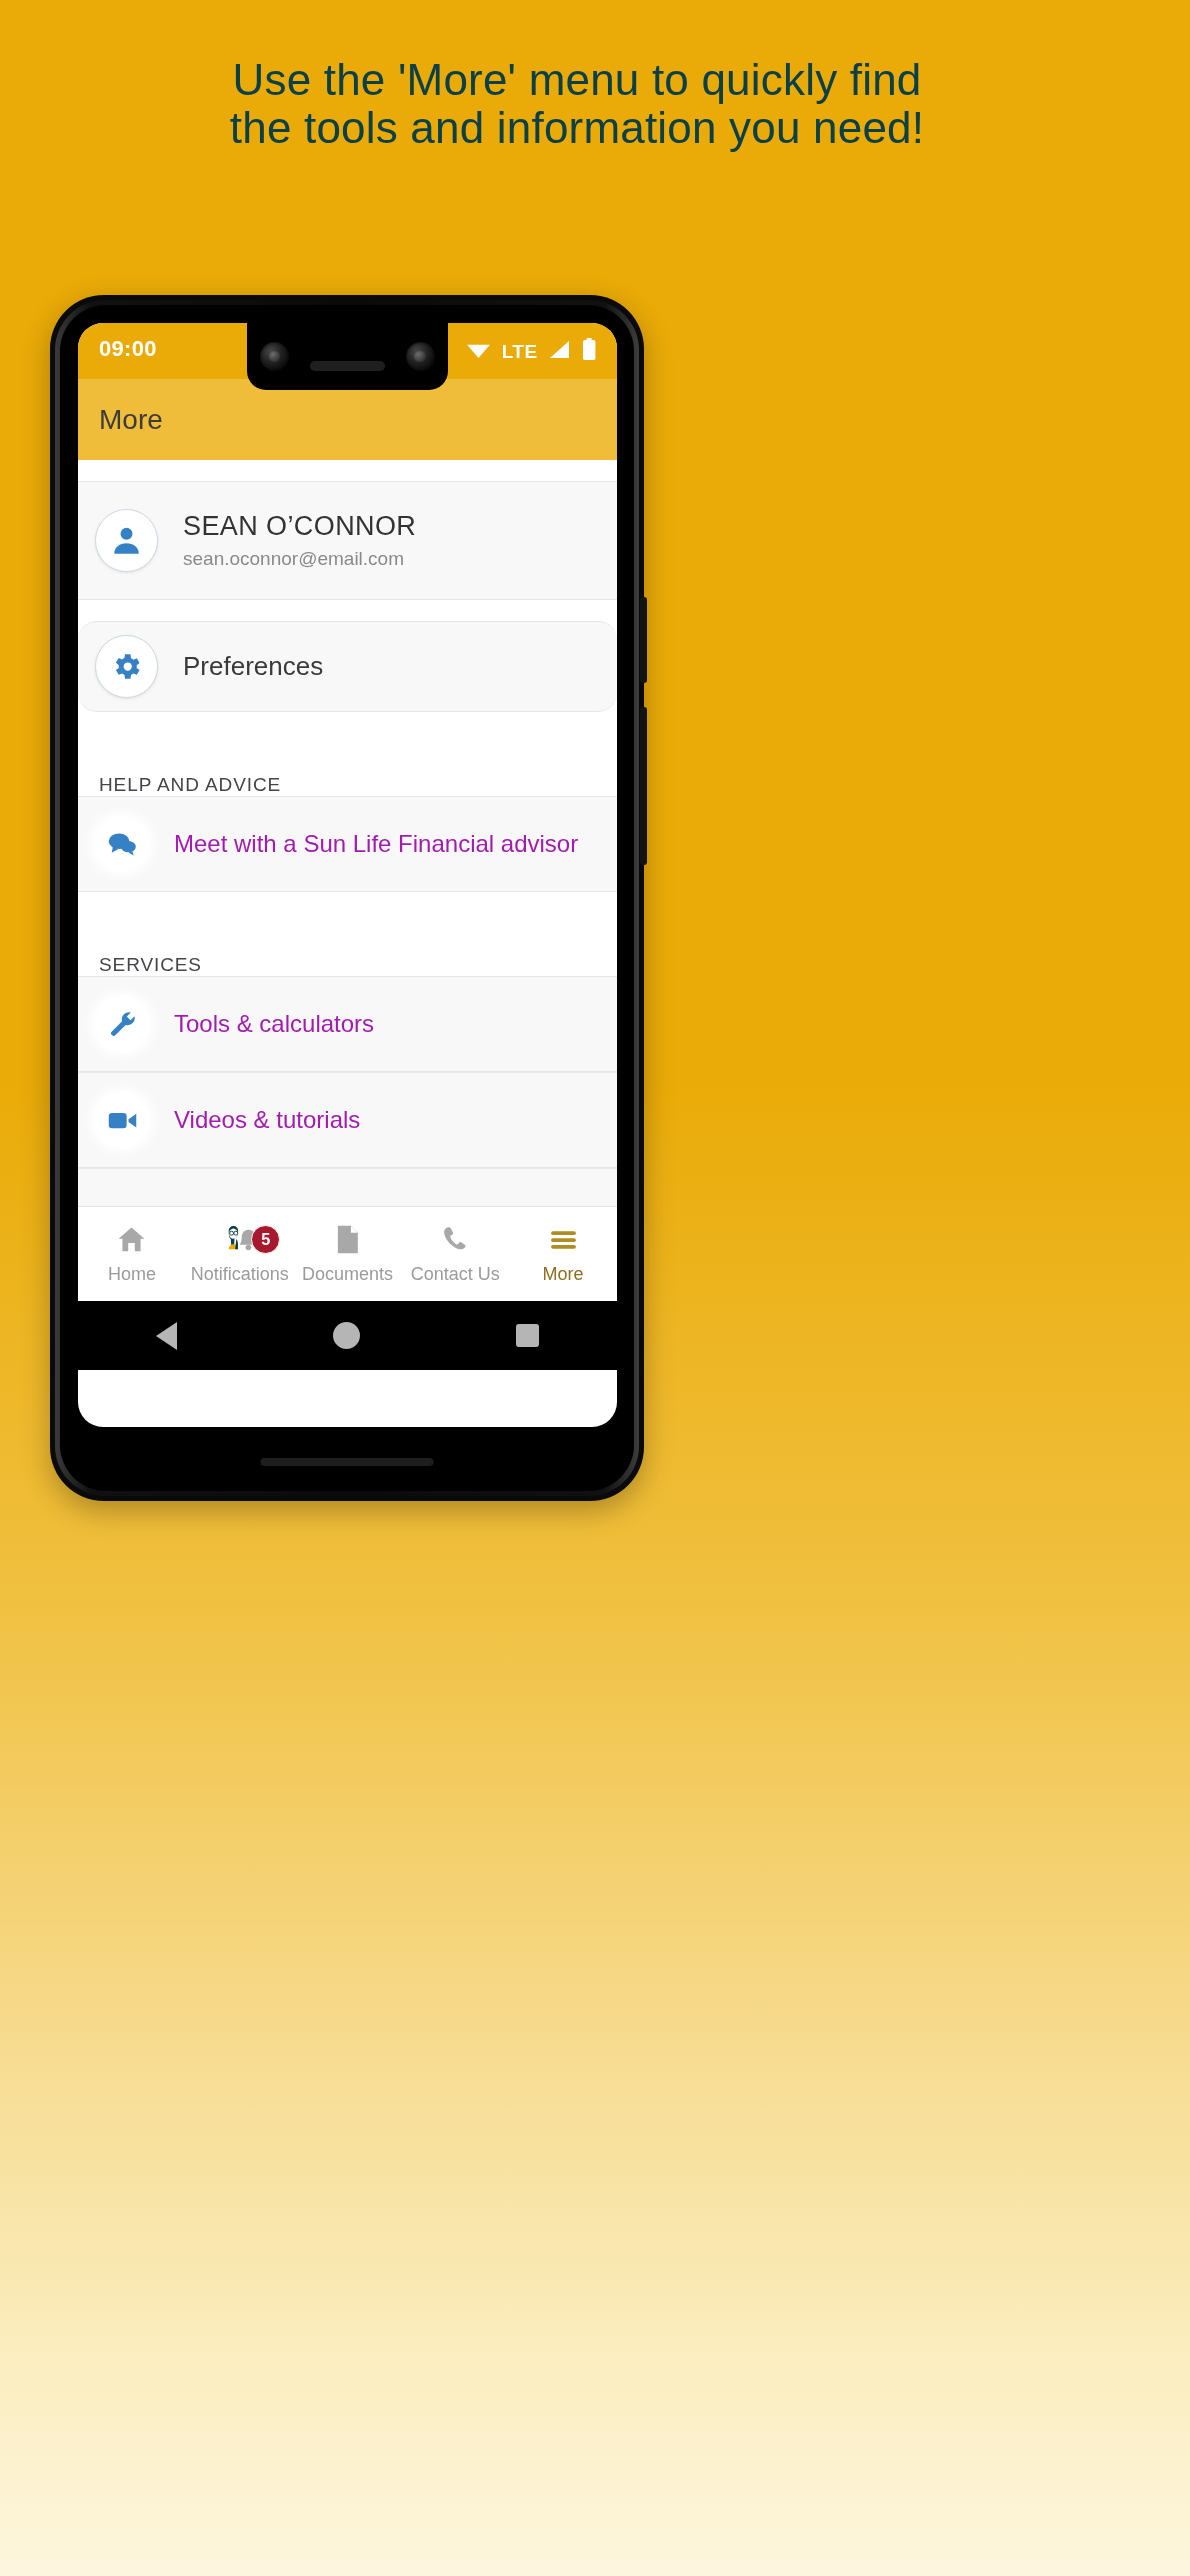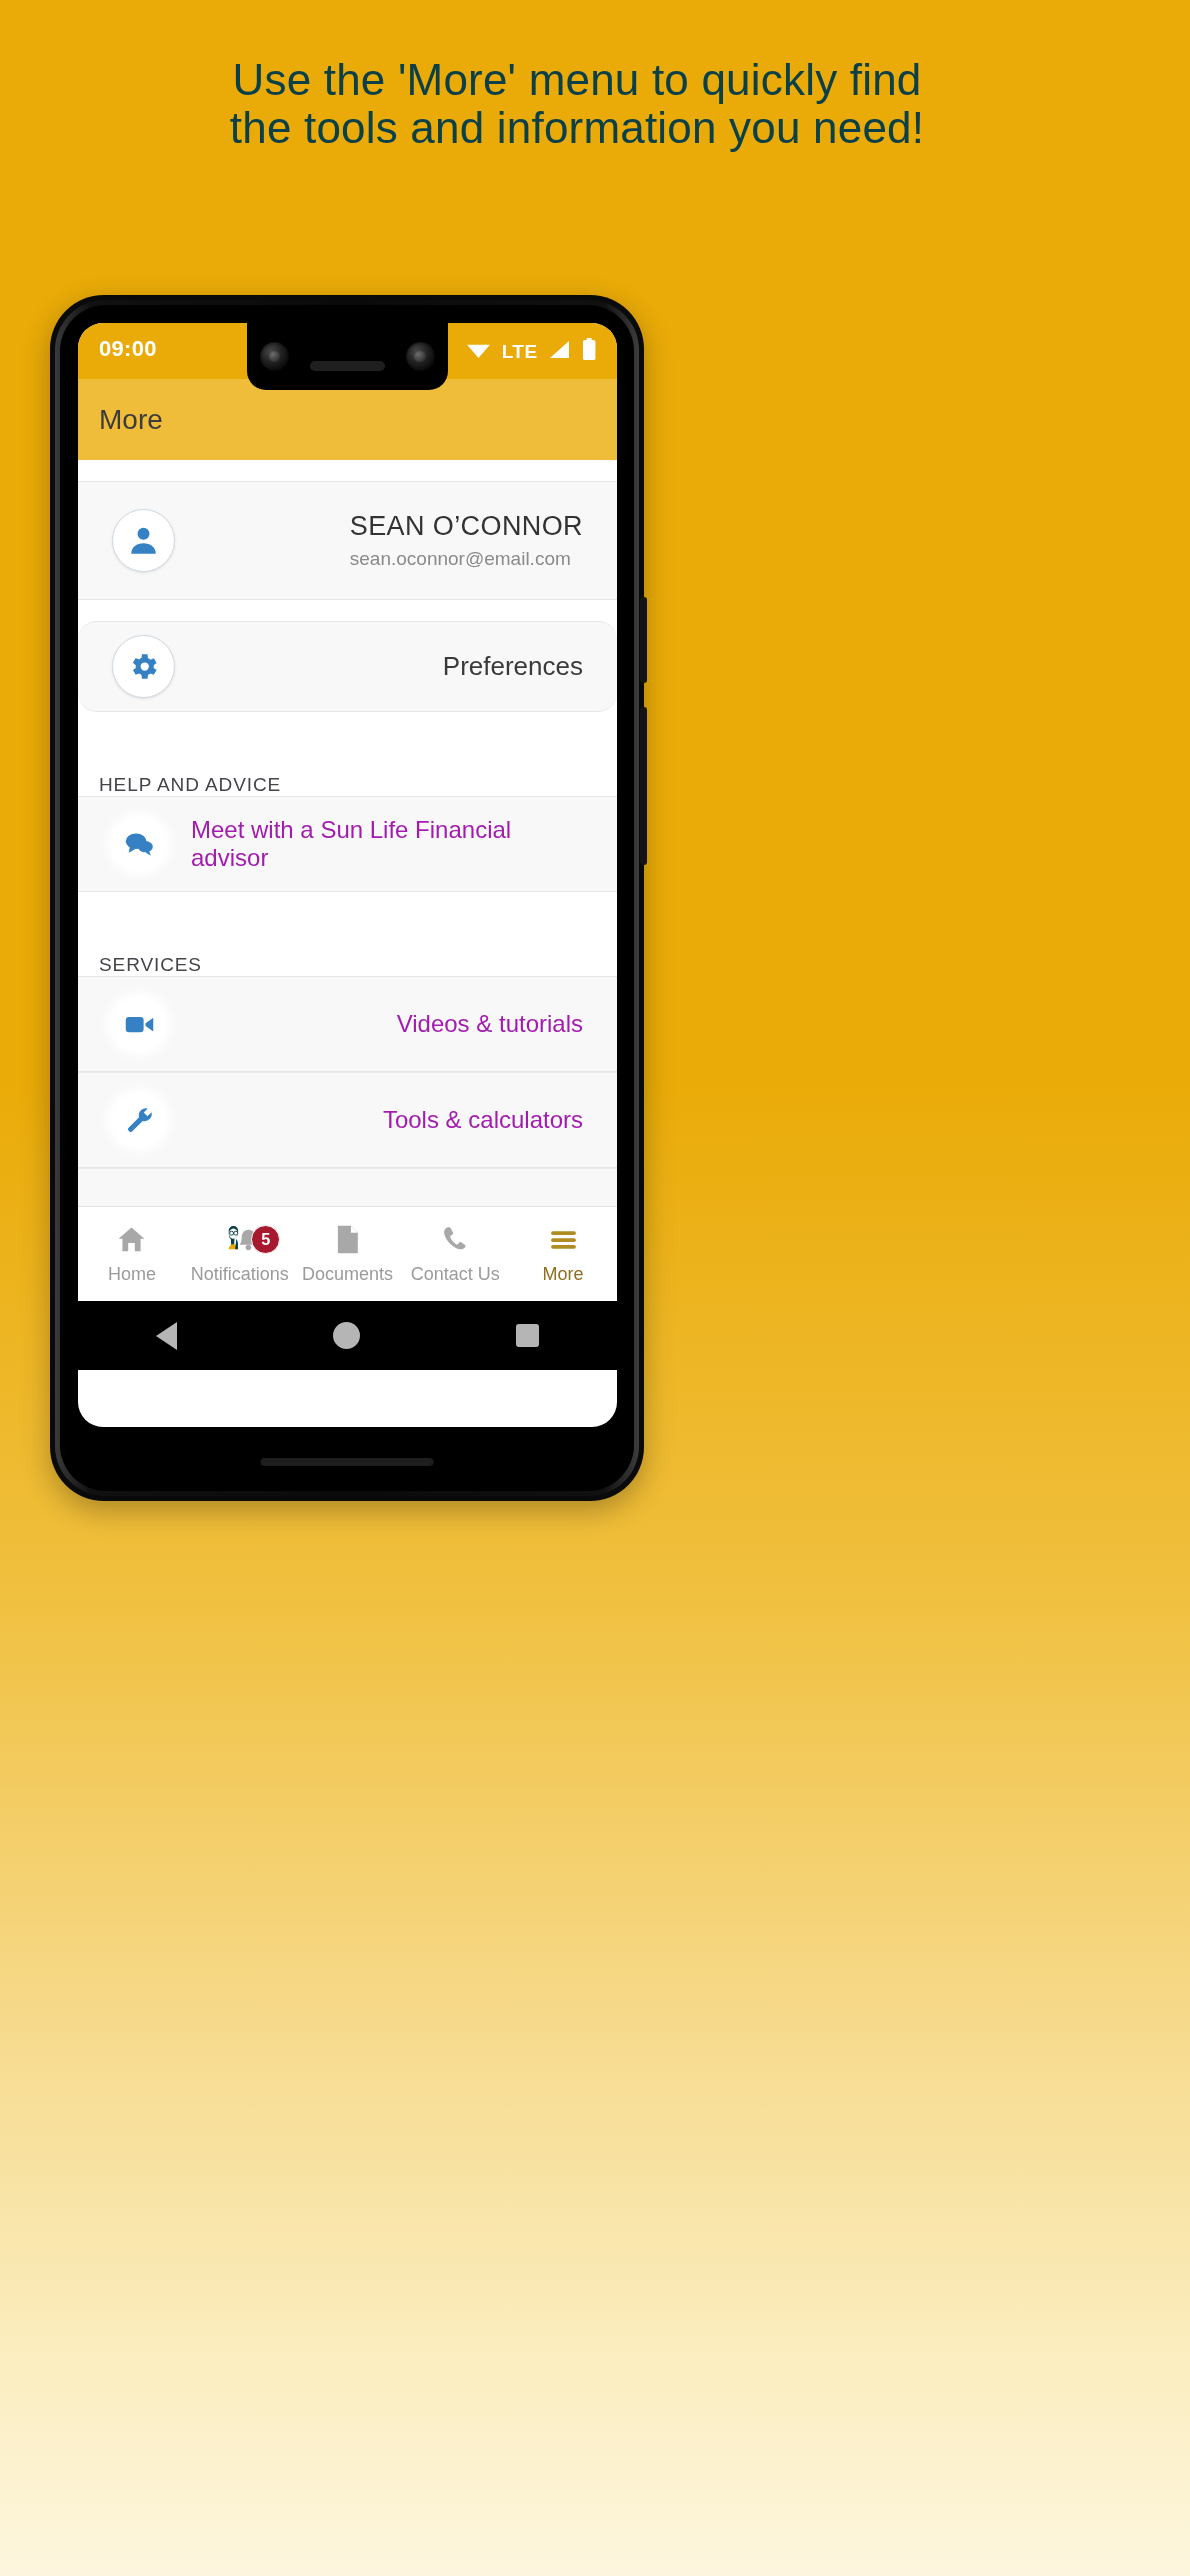--- a/index.html
+++ b/index.html
@@ -98,21 +98,21 @@
   }
   .appbar-title{font-size:28px;color:#3c3c3c;font-weight:400;}
   
   .content{background:#ffffff;height:746px;overflow:hidden;}
   .gap{height:21px;background:#ffffff;}
   .row{
     display:flex;align-items:center;
     background:#f8f8f8;
     border-top:1px solid #e6e6e6;
     border-bottom:1px solid #e6e6e6;
-    padding:0 34px;box-sizing:border-box;justify-content:space-between;
+    padding:0 17px;box-sizing:border-box;
   }
   .row.profile{height:119px;}
   .row.pref{height:91px;border-radius:19px;}
   .row.item{height:96px;background:#f8f8f8;}
   .row.item + .row.item{border-top:1px solid #e9e9e9;}
   .section-head{
     background:#ffffff;height:84px;display:flex;align-items:flex-end;
     padding:0 21px;box-sizing:border-box;
   }
   .section-head span{
@@ -260,35 +260,35 @@
         </div>
         <div class="row-label teal">Meet with a Sun Life Financial advisor</div>
       </div>
 
       <div class="section-head">
         <span>SERVICES</span>
       </div>
 
       <div class="row item">
         <div class="iconwrap">
+          <svg width="31" height="31" viewBox="0 0 24 24">
+            <path fill="#3581c4" d="M21.3 5.6l-3.1 3.1-2.9-2.9 3.1-3.1a5.5 5.5 0 00-6.7 6.8L4 17.2a2 2 0 102.8 2.8l7.7-7.7a5.5 5.5 0 006.8-6.7z"></path>
+          </svg>
+        </div>
+        <div class="row-label teal">Tools &amp; calculators</div>
+      </div>
+
+      <div class="row item">
+        <div class="iconwrap">
           <svg width="33" height="33" viewBox="0 0 24 24">
             <rect x="2" y="6.6" width="13" height="11" rx="2.4" fill="#3581c4"></rect>
             <path d="M16.4 11 L22 7 L22 17 L16.4 13 Z" fill="#3581c4"></path>
           </svg>
         </div>
         <div class="row-label teal">Videos &amp; tutorials</div>
-      </div>
-
-      <div class="row item">
-        <div class="iconwrap">
-          <svg width="31" height="31" viewBox="0 0 24 24">
-            <path fill="#3581c4" d="M21.3 5.6l-3.1 3.1-2.9-2.9 3.1-3.1a5.5 5.5 0 00-6.7 6.8L4 17.2a2 2 0 102.8 2.8l7.7-7.7a5.5 5.5 0 006.8-6.7z"></path>
-          </svg>
-        </div>
-        <div class="row-label teal">Tools &amp; calculators</div>
       </div>
 
       <div class="row item">
         
         
       </div>
 
     </div>
 
     <div class="bottomnav">

